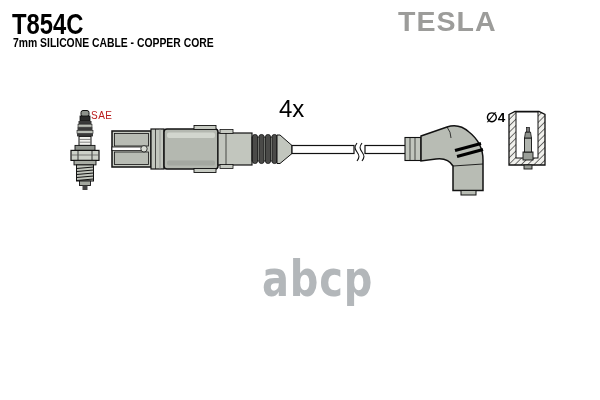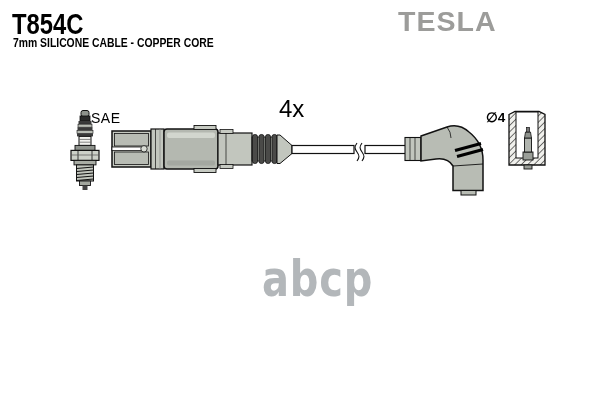--- a/index.html
+++ b/index.html
@@ -41,22 +41,22 @@
     font-size: 28px;
     font-weight: 900;
     color: #9c9c9a;
     letter-spacing: 1px;
     transform: scaleX(1.02) scaleY(0.98);
     transform-origin: left top;
     white-space: nowrap;
   }
   .label-sae {
     left: 91px; top: 110px;
-    font-size: 14px;
-    color: #000000;
+    font-size: 10px;
+    color: #b91c1c;
     letter-spacing: 0.5px;
   }
   .label-qty {
     left: 279px; top: 95px;
     font-size: 24px;
     font-weight: 500;
     color: #000;
   }
   .label-dia {
     left: 486px; top: 109px;

